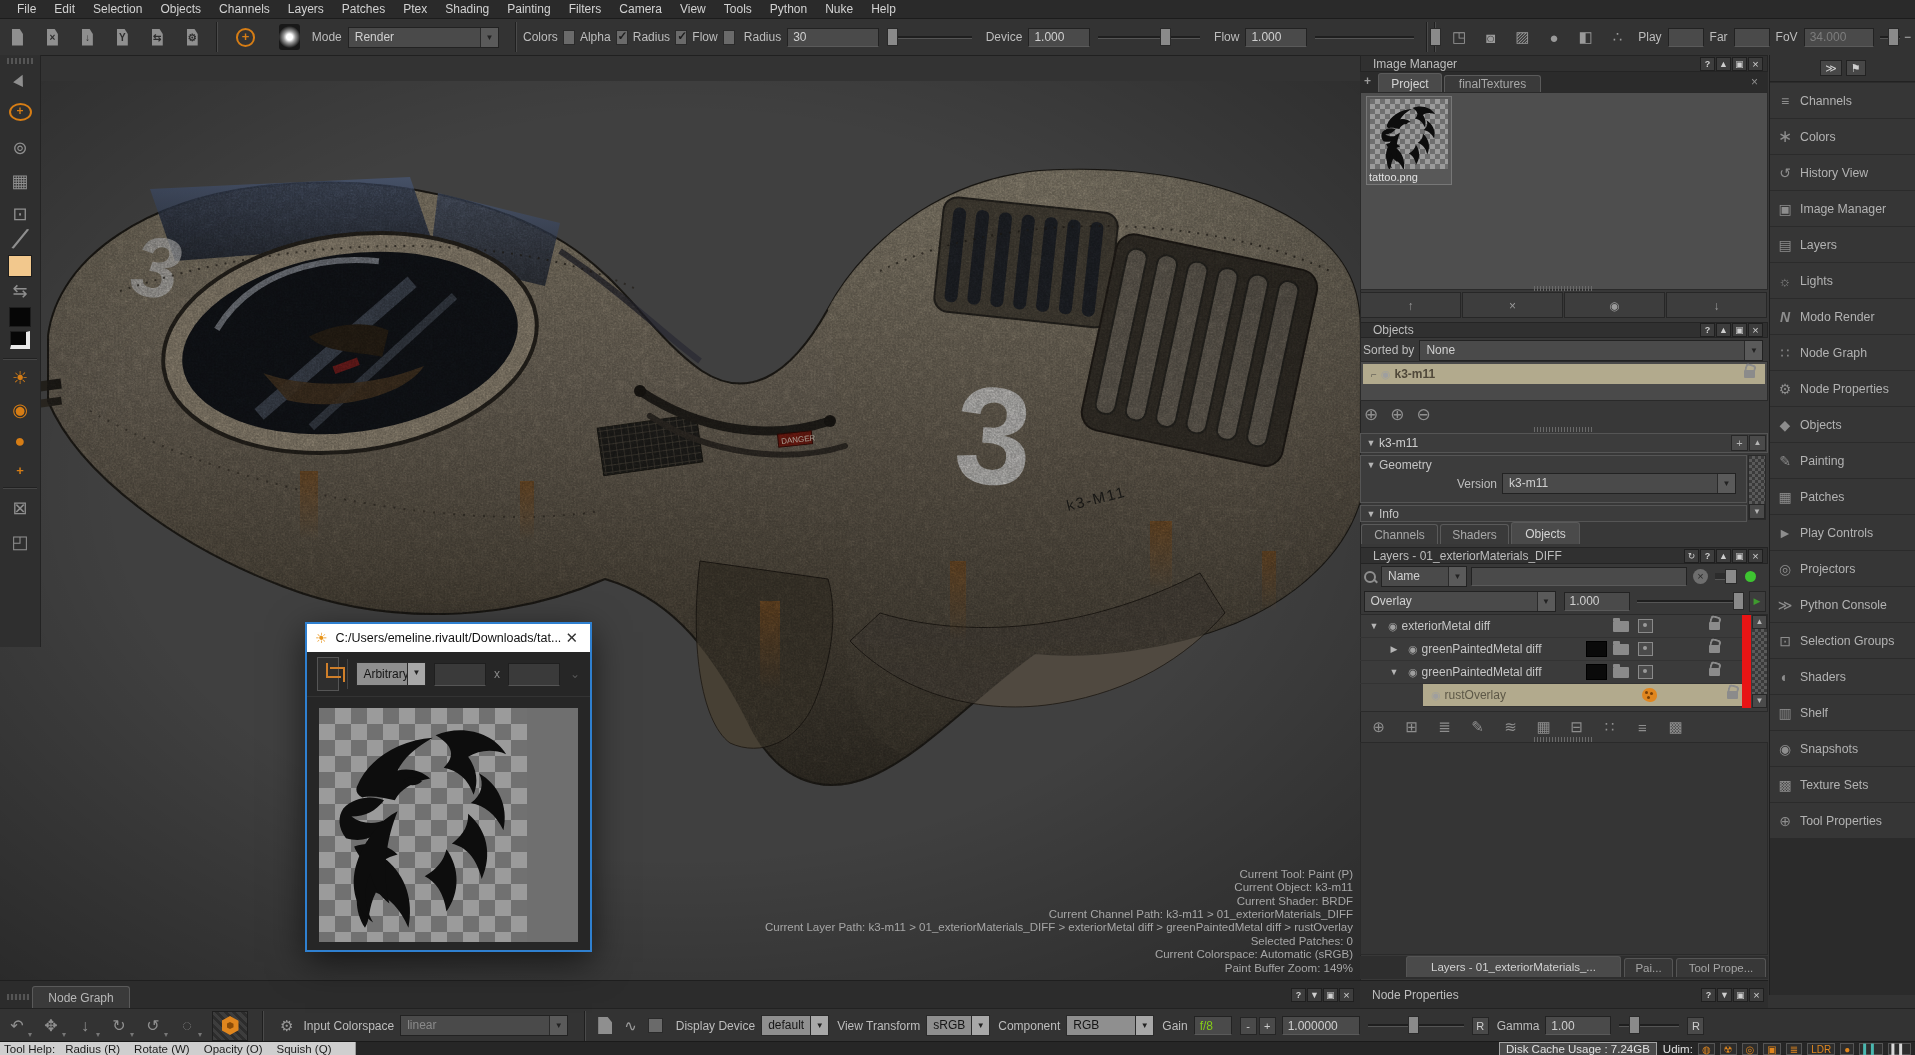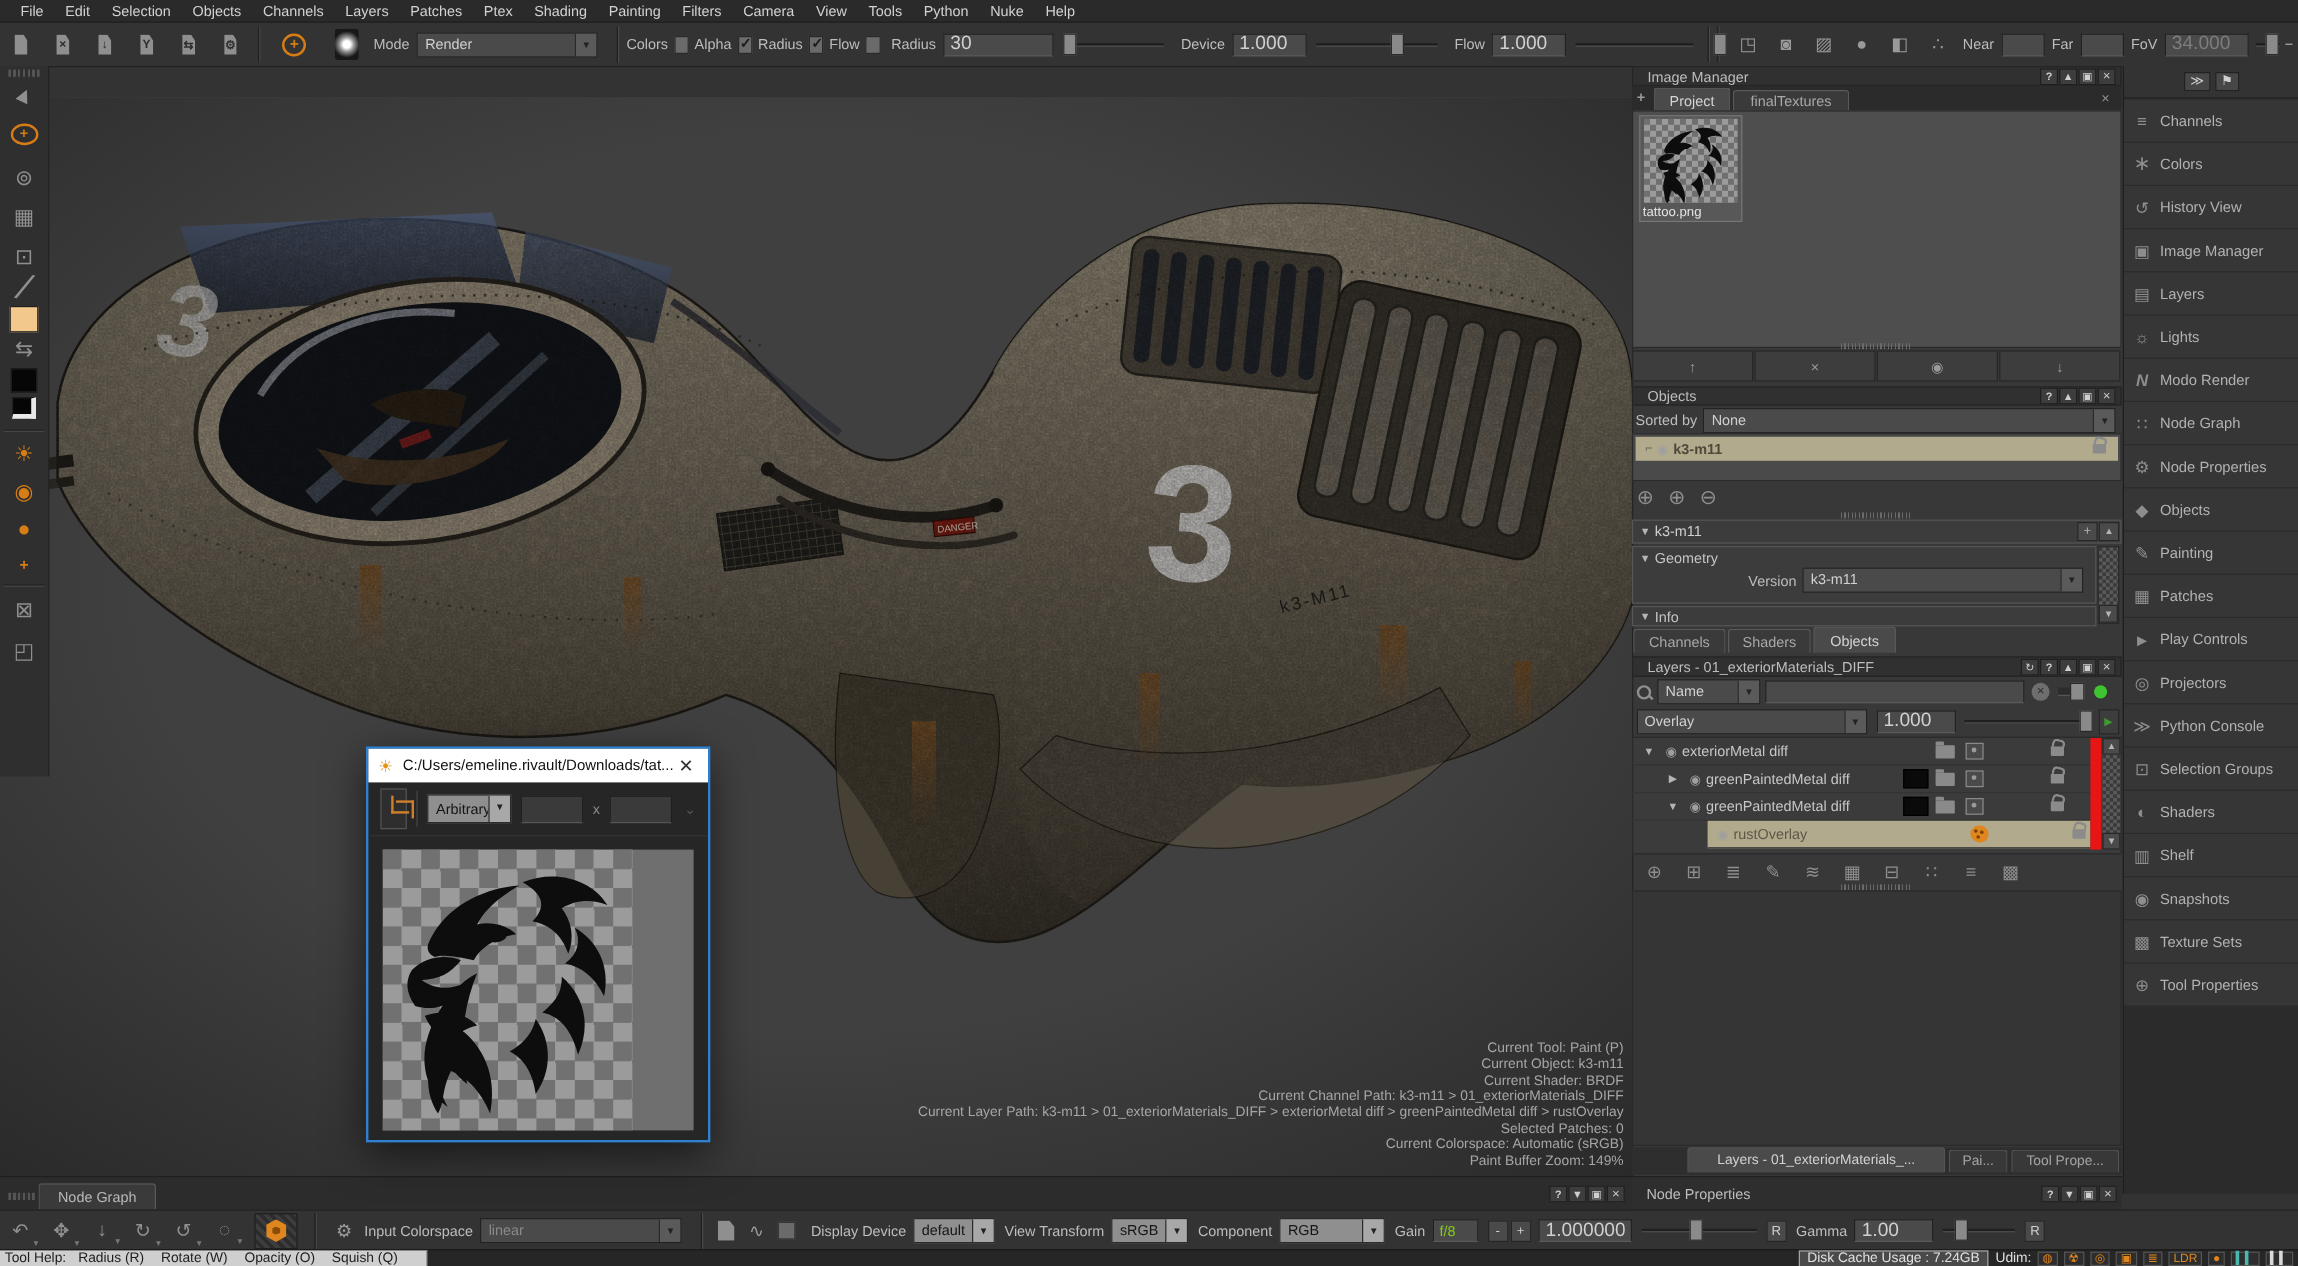--- a/index.html
+++ b/index.html
@@ -30,21 +30,21 @@
       padding:0 22px 0 6px;box-sizing:border-box;color:#d0d0d0;white-space:nowrap;overflow:hidden;}
   .dd::after{content:"▼";position:absolute;right:0;top:0;width:17px;height:100%;background:#5a5a5a;
       color:#222;font-size:8px;text-align:center;line-height:20px;border-left:1px solid #2a2a2a;}
   .dd-light{background:#8f8f8f;color:#151515;border:1px solid #2a2a2a;}
   .dd-light::after{background:#a8a8a8;}
   .chk{width:13px;height:13px;background:#6a6a6a;border:1px solid #2a2a2a;margin:0 5px;position:relative;}
   .chk.on::after{content:"✓";position:absolute;left:1px;top:-2px;color:#1c1c1c;font-size:12px;font-weight:bold;}
   .sl-track{height:2px;background:#1f1f1f;border-bottom:1px solid #555;position:relative;}
   .sl-handle{position:absolute;top:-8px;width:11px;height:18px;background:#8a8a8a;border:1px solid #2a2a2a;box-sizing:border-box;}
   input.field{background:#4a4a4a;border:1px solid #222;border-bottom-color:#5a5a5a;color:#d0d0d0;
-        height:19px;padding:0 5px;box-sizing:border-box;font-family:"Liberation Sans",sans-serif;font-size:16px;outline:none;}
+        height:19px;padding:0 5px;box-sizing:border-box;font-family:"Liberation Sans",sans-serif;font-size:12px;outline:none;}
   .gico{color:#9a9a9a;font-size:15px;margin:0 10px;}
   
   #tabbar{left:42px;top:55px;width:1318px;height:26px;background:#282828;}
   .vtab{position:absolute;top:3px;height:22px;line-height:22px;text-align:center;background:#333;
         border:1px solid #555;border-bottom:none;border-radius:3px 3px 0 0;color:#9b9b9b;box-sizing:border-box;}
   .vtab.active{background:#474747;color:#d6d6d6;top:1px;height:24px;line-height:24px;}
   
   #canvas{left:0;top:81px;width:1360px;height:899px;background:#404040;overflow:hidden;}
   #statusblock{right:7px;bottom:5px;text-align:right;color:#a6a6a6;font-size:11.5px;line-height:13.4px;white-space:nowrap;}
   
@@ -238,21 +238,21 @@
           <div class="sl-handle" style="left:115px;"></div>
         </div>
       <div class="vsep" style="margin-left:12px"></div>
         <div class="vsep" style="margin-left:0"></div>
       <span class="gico">◳</span>
       <span class="gico">◙</span>
       <span class="gico">▨</span>
       <span class="gico">●</span>
       <span class="gico">◧</span>
       <span class="gico">∴</span>
-      <span class="lbl" style="margin-left:6px">Near</span>
+      <span class="lbl" style="margin-left:6px">Play</span>
       <input class="field" style="width: 36px; margin: 0px 6px;" value="">
       <span class="lbl">Far</span>
       <input class="field" style="width: 36px; margin: 0px 6px;" value="">
       <span class="lbl">FoV</span>
       <input class="field dim" style="width: 70px; margin: 0px 6px; color: rgb(125, 125, 125);" value="34.000">
       <div class="sl-track" style="width:26px;">
           <div class="sl-handle" style="left:8px;"></div>
         </div>
       <span class="lbl" style="margin:0 4px;">−</span>
     </div>

